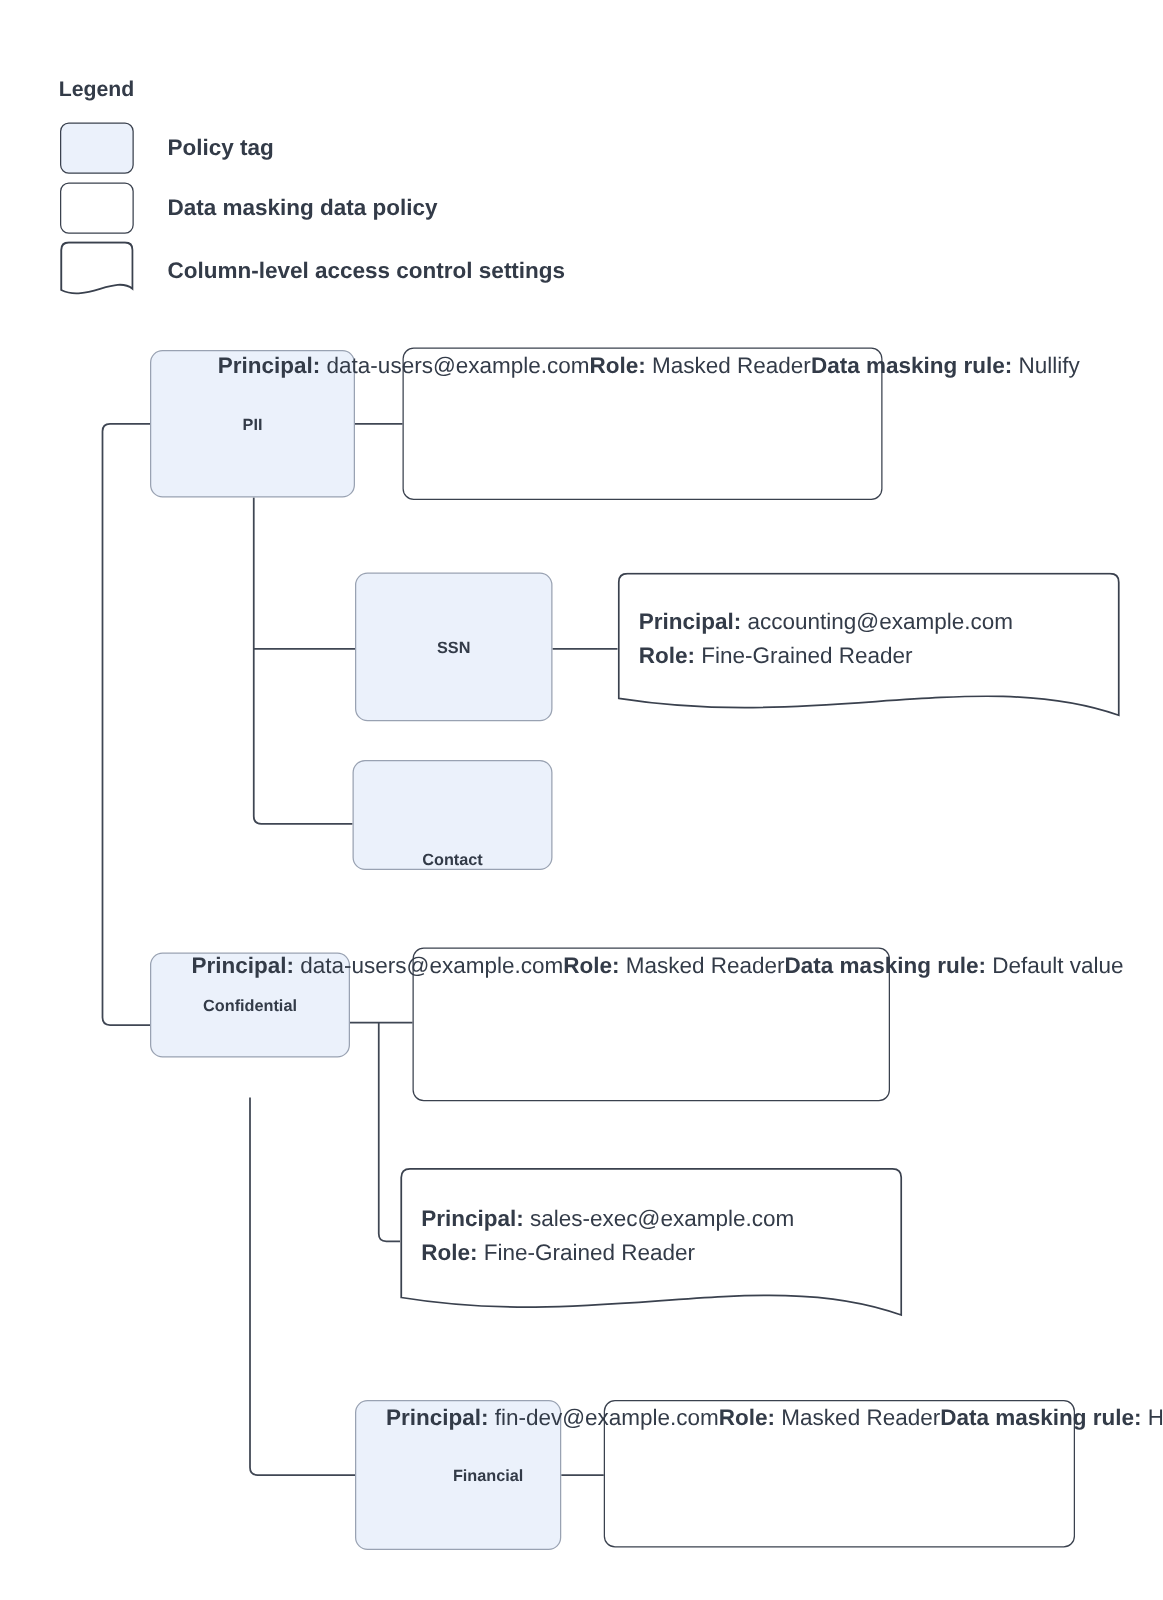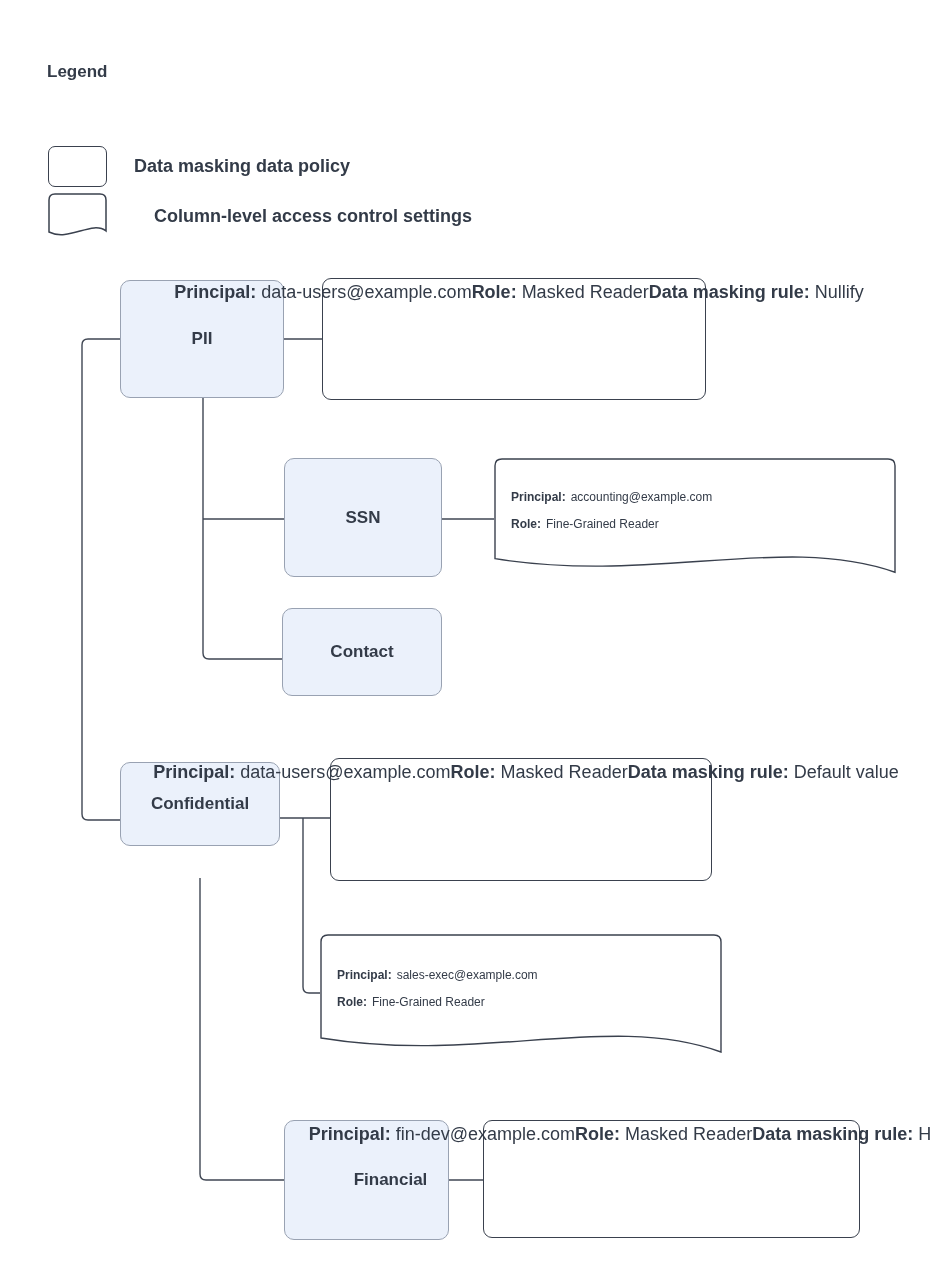--- a/index.html
+++ b/index.html
@@ -22,73 +22,77 @@
   .sw{width:59px;height:41px;border:1.5px solid var(--box-border);border-radius:7px;box-sizing:border-box;flex:0 0 auto;}
   .sw-tag{background:var(--tag-fill);}
   .sw-policy{background:#fff;}
   .sw-doc{width:59px;height:47px;flex:0 0 auto;}
   .sw-doc path{fill:#fff;stroke:var(--box-border);stroke-width:1.5;}
   .lg-label{margin-left:27px;font-size:18px;font-weight:700;white-space:nowrap;}
 
   
   .tag{position:absolute;background:var(--tag-fill);border:1px solid var(--tag-border);
        border-radius:10px;box-sizing:border-box;display:flex;align-items:center;justify-content:center;
-       font-size:17px;font-weight:700;}
+       font-size:13px;font-weight:700;}
   .pol{position:absolute;background:#fff;border:1.5px solid var(--box-border);border-radius:9px;
        box-sizing:border-box;display:flex;justify-content:center;
        padding-left:10px;font-size:18px;}
   .ln{line-height:27px;white-space:nowrap;}
   .ln b{font-weight:700;margin-right:5px;}
   .doc{position:absolute;}
   .doc-shape{position:absolute;left:0;top:0;width:100%;height:100%;}
   .doc-shape path{fill:#fff;stroke:var(--box-border);stroke-width:1.4;}
   .doc-text{position:relative;height:100%;box-sizing:border-box;display:flex;flex-direction:column;
-       justify-content:center;padding-left:17px;padding-bottom:16px;font-size:12px;}
+       justify-content:center;padding-left:17px;padding-bottom:16px;font-size:18px;}
 </style>
 </head>
 <body>
 
 <div class="canvas">
 
   <svg class="wires" viewBox="0 0 930 1280">
     <path d="M120 339 L88 339 Q82 339 82 345 L82 814 Q82 820 88 820 L120 820"></path>
     <path d="M284 339 L322 339"></path>
     <path d="M203 398 L203 653 Q203 659 209 659 L282 659"></path>
     <path d="M203 519 L284 519"></path>
     <path d="M442 519 L494 519"></path>
     <path d="M280 818 L330 818"></path>
     <path d="M303 818 L303 987 Q303 993 309 993 L320 993"></path>
     <path d="M200 878 L200 1174 Q200 1180 206 1180 L284 1180"></path>
     <path d="M449 1180 L483 1180"></path>
   </svg>
 
   <div class="legend-title">Legend</div>
 
+  <div class="lg-row" style="top:98px;">
+    <span class="sw sw-tag"></span>
+    <span class="lg-label">Policy tag</span>
+  </div>
 
   <div class="lg-row" style="top:146px;">
     <span class="sw sw-policy"></span>
     <span class="lg-label">Data masking data policy</span>
   </div>
 
-  <div class="lg-row" style="top:193px;gap:20px;">
+  <div class="lg-row" style="top:193px;">
     <svg class="sw-doc" viewBox="0 0 59 47">
       <path d="M 7 1 L 52 1 Q 58 1 58 7 L 58 38 C 44 27 21 49 1 39 L 1 7 Q 1 1 7 1 Z"></path>
     </svg>
     <span class="lg-label">Column-level access control settings</span>
   </div>
 
   <div class="tag" style="left:120px;top:280px;width:164px;height:118px;">
     <span>PII</span>
   </div>
 
   <div class="tag" style="left:284px;top:458px;width:158px;height:119px;">
     <span>SSN</span>
   </div>
 
-  <div class="tag" style="left:282px;top:608px;width:160px;height:88px;">
+  <div class="tag" style="left:282px;top:608px;width:160px;height:88px;align-items:flex-end;">
     <span>Contact</span>
   </div>
 
   <div class="tag" style="left:120px;top:762px;width:160px;height:84px;">
     <span>Confidential</span>
   </div>
 
   <div class="tag" style="left:284px;top:1120px;width:165px;height:120px;padding-left:48px;">
     <span>Financial</span>
   </div>

